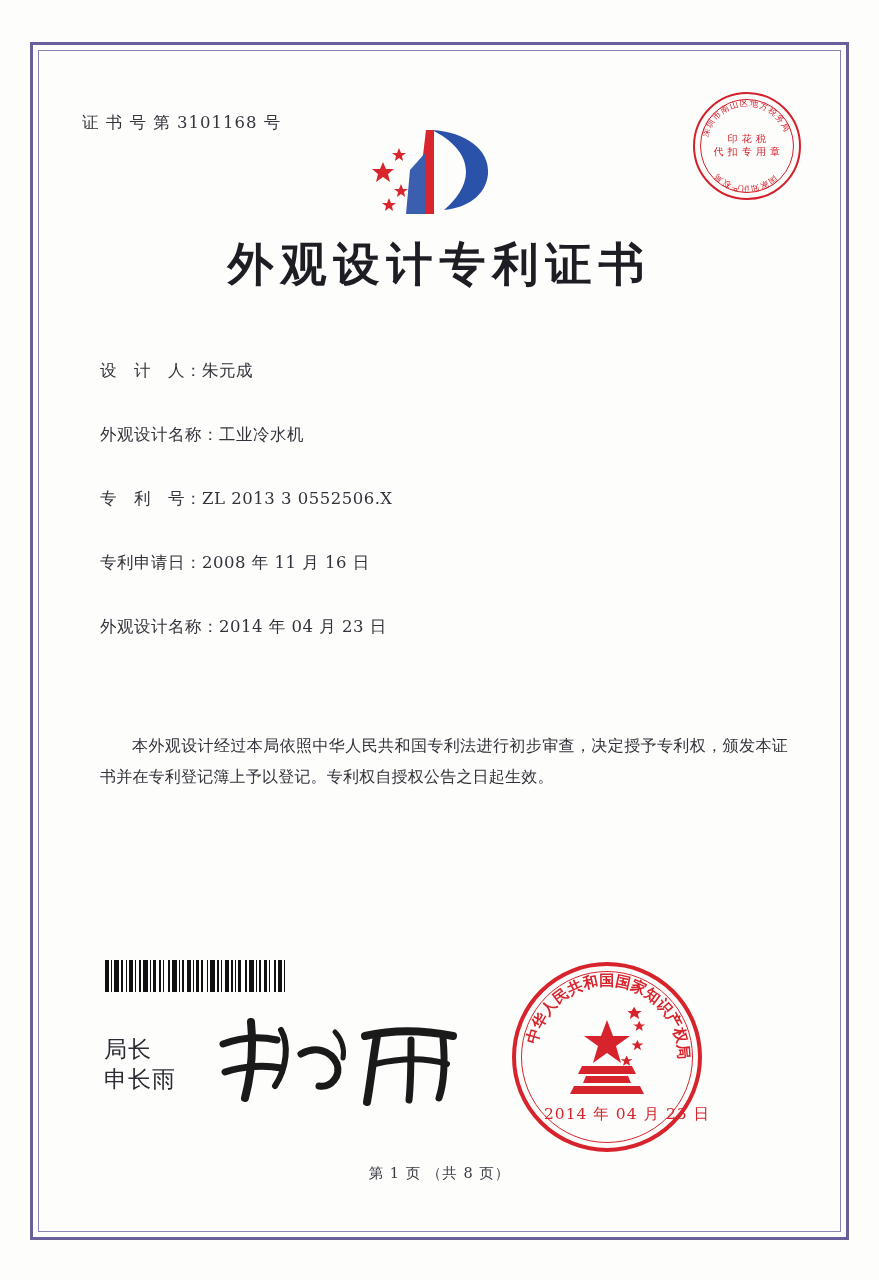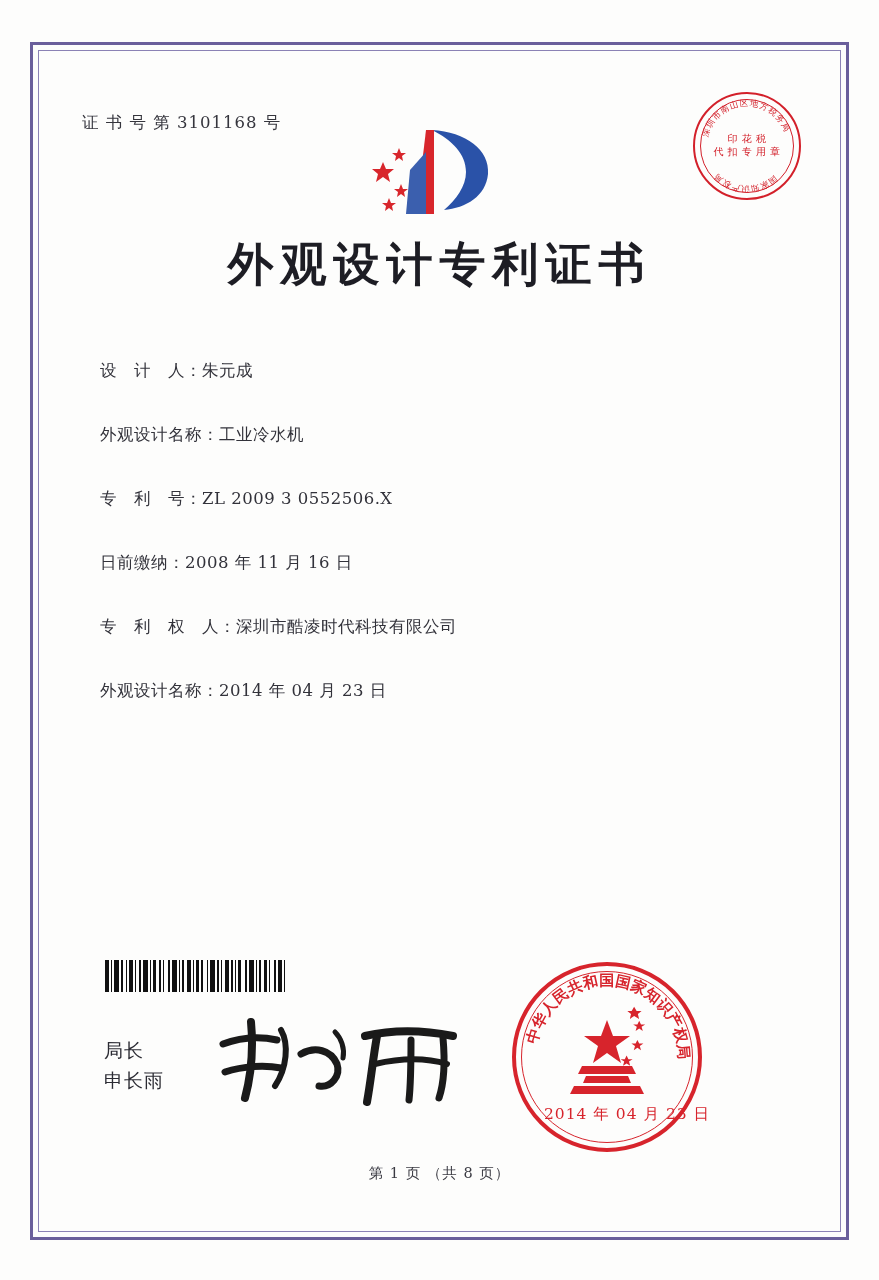--- a/index.html
+++ b/index.html
@@ -175,23 +175,23 @@
     background: #111;
     height: 100%;
     vertical-align: top;
   }
 
   
   .sig-label {
     position: absolute;
     left: 104px;
     top: 1036px;
-    font-size: 19px;
+    font-size: 23px;
     line-height: 30px;
-    font-family: Liberation Serif, serif;
+    font-family: Liberation Mono, monospace;
     color: #2b2b33;
     letter-spacing: 1px;
   }
   .sig-hand {
     position: absolute;
     left: 215px;
     top: 1010px;
     width: 260px;
     height: 100px;
   }
@@ -312,37 +312,34 @@
       <div class="field-row">
         <span class="field-label">设　计　人：</span>
         <span class="field-value">朱元成</span>
       </div>
       <div class="field-row">
         <span class="field-label">外观设计名称：</span>
         <span class="field-value">工业冷水机</span>
       </div>
       <div class="field-row">
         <span class="field-label">专　利　号：</span>
-        <span class="field-value">ZL 2009 3 0552506.X</span>
+        <span class="field-value">ZL 2013 3 0552506.X</span>
       </div>
       <div class="field-row">
-        <span class="field-label">日前缴纳：</span>
+        <span class="field-label">专利申请日：</span>
         <span class="field-value">2008 年 11 月 16 日</span>
-      </div>
-      <div class="field-row">
-        <span class="field-label">专　利　权　人：</span>
-        <span class="field-value">深圳市酷凌时代科技有限公司</span>
       </div>
       <div class="field-row">
         <span class="field-label">外观设计名称：</span>
         <span class="field-value">2014 年 04 月 23 日</span>
       </div>
     </div>
 
   <div class="body-text" id="bodyText">
+      <p>本外观设计经过本局依照中华人民共和国专利法进行初步审查，决定授予专利权，颁发本证书并在专利登记簿上予以登记。专利权自授权公告之日起生效。</p>
     </div>
 
   <div class="barcode" id="barcode"><i style="width: 4px; background: rgb(17, 17, 17);"></i><i style="width: 2px; background: transparent;"></i><i style="width: 1px; background: rgb(17, 17, 17);"></i><i style="width: 2px; background: transparent;"></i><i style="width: 5px; background: rgb(17, 17, 17);"></i><i style="width: 2px; background: transparent;"></i><i style="width: 2px; background: rgb(17, 17, 17);"></i><i style="width: 3px; background: transparent;"></i><i style="width: 1px; background: rgb(17, 17, 17);"></i><i style="width: 2px; background: transparent;"></i><i style="width: 4px; background: rgb(17, 17, 17);"></i><i style="width: 2px; background: transparent;"></i><i style="width: 1px; background: rgb(17, 17, 17);"></i><i style="width: 3px; background: transparent;"></i><i style="width: 2px; background: rgb(17, 17, 17);"></i><i style="width: 2px; background: transparent;"></i><i style="width: 5px; background: rgb(17, 17, 17);"></i><i style="width: 2px; background: transparent;"></i><i style="width: 1px; background: rgb(17, 17, 17);"></i><i style="width: 2px; background: transparent;"></i><i style="width: 3px; background: rgb(17, 17, 17);"></i><i style="width: 3px; background: transparent;"></i><i style="width: 2px; background: rgb(17, 17, 17);"></i><i style="width: 2px; background: transparent;"></i><i style="width: 1px; background: rgb(17, 17, 17);"></i><i style="width: 4px; background: transparent;"></i><i style="width: 2px; background: rgb(17, 17, 17);"></i><i style="width: 2px; background: transparent;"></i><i style="width: 5px; background: rgb(17, 17, 17);"></i><i style="width: 2px; background: transparent;"></i><i style="width: 1px; background: rgb(17, 17, 17);"></i><i style="width: 2px; background: transparent;"></i><i style="width: 2px; background: rgb(17, 17, 17);"></i><i style="width: 3px; background: transparent;"></i><i style="width: 4px; background: rgb(17, 17, 17);"></i><i style="width: 2px; background: transparent;"></i><i style="width: 1px; background: rgb(17, 17, 17);"></i><i style="width: 2px; background: transparent;"></i><i style="width: 3px; background: rgb(17, 17, 17);"></i><i style="width: 2px; background: transparent;"></i><i style="width: 2px; background: rgb(17, 17, 17);"></i><i style="width: 4px; background: transparent;"></i><i style="width: 1px; background: rgb(17, 17, 17);"></i><i style="width: 2px; background: transparent;"></i><i style="width: 5px; background: rgb(17, 17, 17);"></i><i style="width: 2px; background: transparent;"></i><i style="width: 2px; background: rgb(17, 17, 17);"></i><i style="width: 2px; background: transparent;"></i><i style="width: 1px; background: rgb(17, 17, 17);"></i><i style="width: 3px; background: transparent;"></i><i style="width: 4px; background: rgb(17, 17, 17);"></i><i style="width: 2px; background: transparent;"></i><i style="width: 2px; background: rgb(17, 17, 17);"></i><i style="width: 2px; background: transparent;"></i><i style="width: 1px; background: rgb(17, 17, 17);"></i><i style="width: 2px; background: transparent;"></i><i style="width: 3px; background: rgb(17, 17, 17);"></i><i style="width: 4px; background: transparent;"></i><i style="width: 2px; background: rgb(17, 17, 17);"></i><i style="width: 2px; background: transparent;"></i><i style="width: 5px; background: rgb(17, 17, 17);"></i><i style="width: 2px; background: transparent;"></i><i style="width: 1px; background: rgb(17, 17, 17);"></i><i style="width: 2px; background: transparent;"></i><i style="width: 2px; background: rgb(17, 17, 17);"></i><i style="width: 3px; background: transparent;"></i><i style="width: 3px; background: rgb(17, 17, 17);"></i><i style="width: 2px; background: transparent;"></i><i style="width: 1px; background: rgb(17, 17, 17);"></i><i style="width: 4px; background: transparent;"></i><i style="width: 2px; background: rgb(17, 17, 17);"></i><i style="width: 2px; background: transparent;"></i><i style="width: 4px; background: rgb(17, 17, 17);"></i><i style="width: 2px; background: transparent;"></i><i style="width: 1px; background: rgb(17, 17, 17);"></i><i style="width: 2px; background: transparent;"></i></div>
 
   <div class="sig-label">
     <div>局长</div>
     <div>申长雨</div>
   </div>
   <div class="sig-hand">
     <svg viewBox="0 0 260 100" width="260" height="100">

